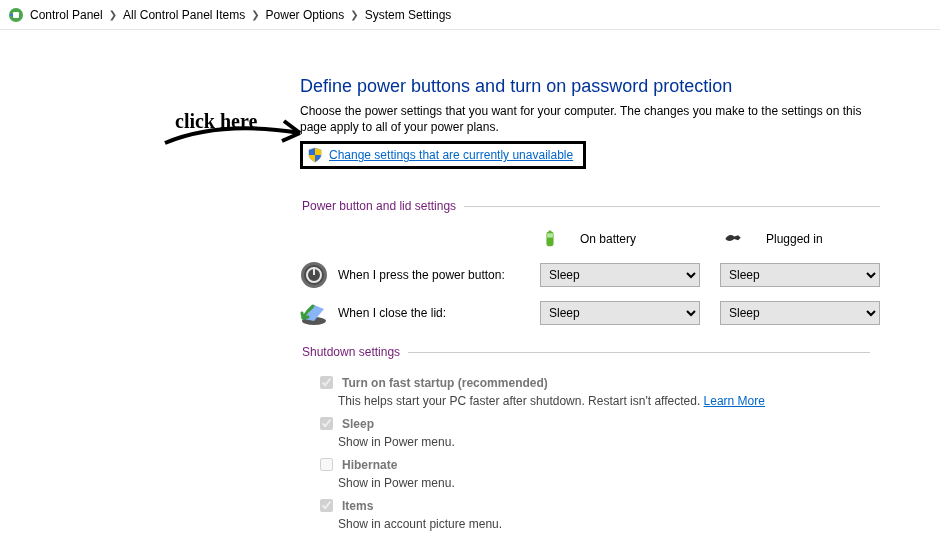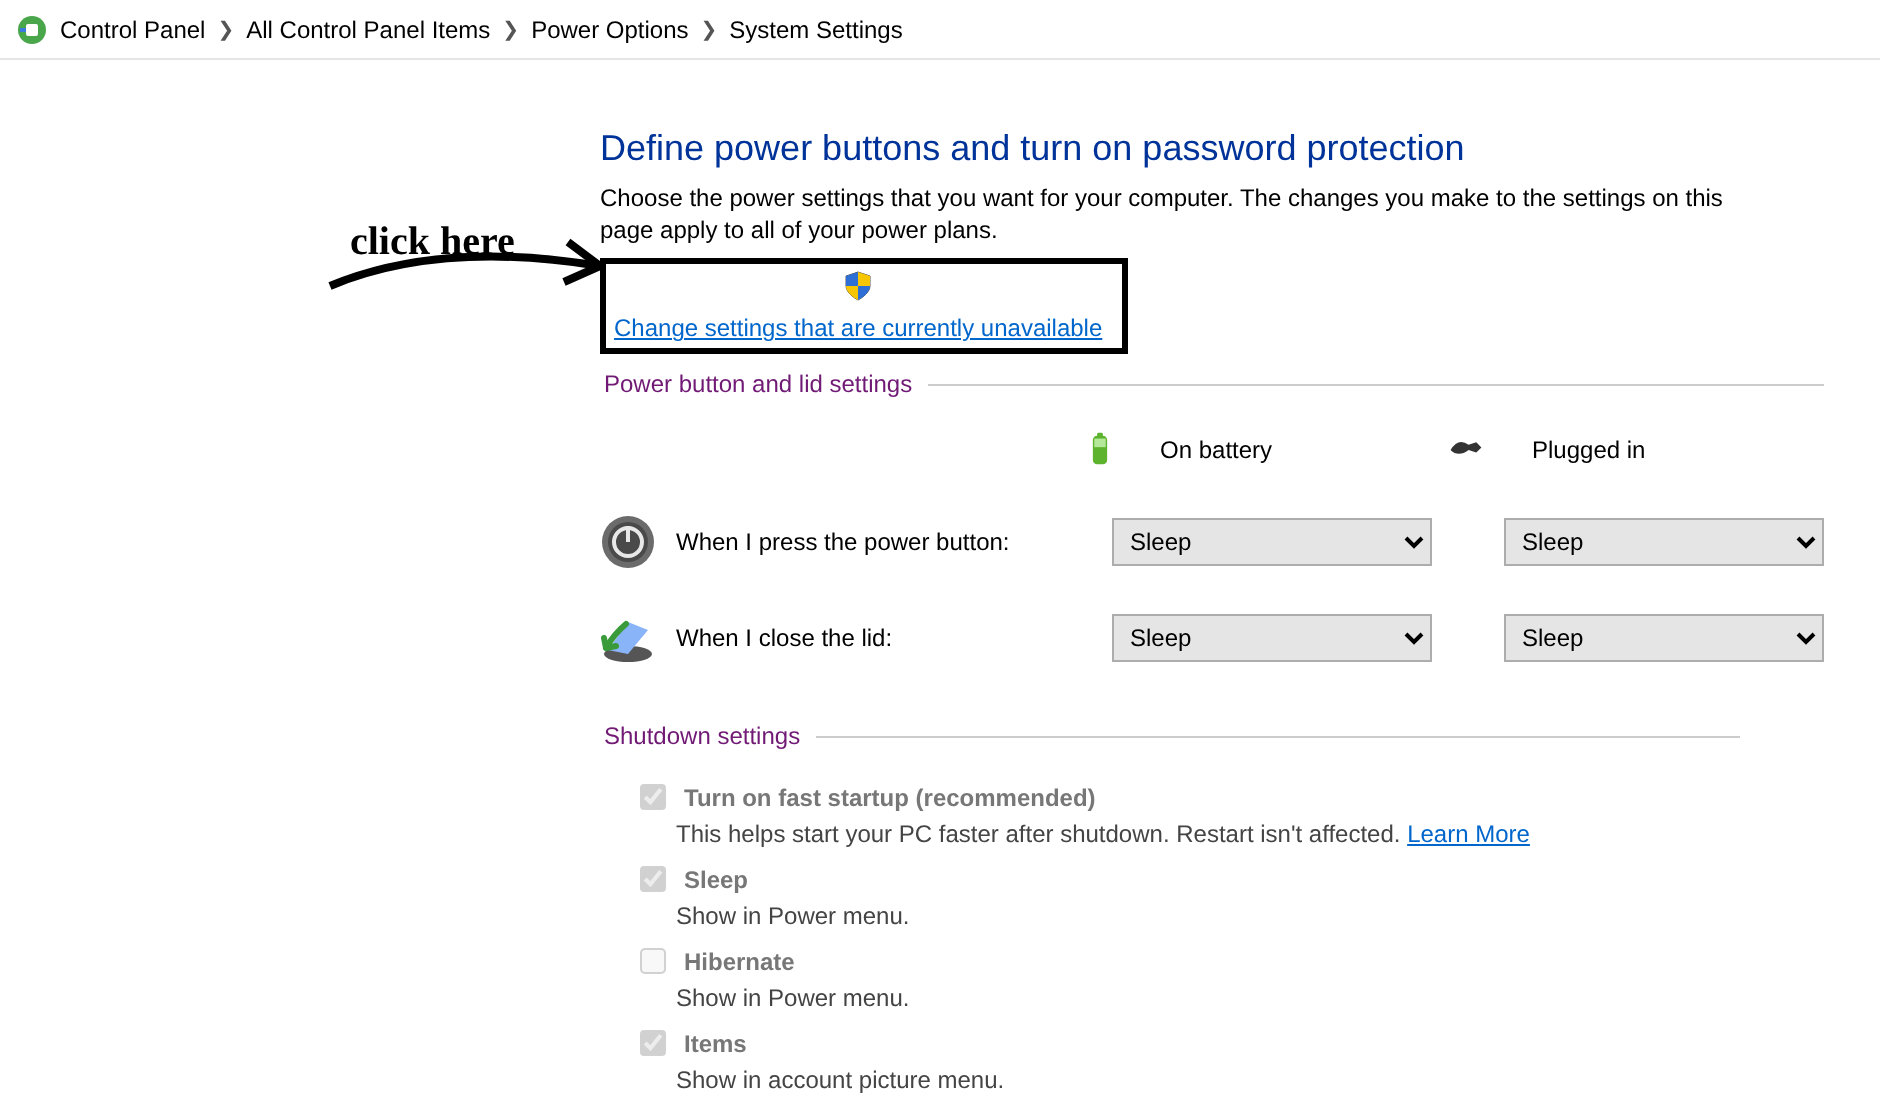--- a/index.html
+++ b/index.html
@@ -39,35 +39,34 @@
   .content {
     position: absolute;
     left: 300px;
     top: 60px;
     width: 570px;
   }
   h1.title {
     color: #003399;
     font-weight: 400;
     font-size: 18px;
-    margin: 4px 0 6px 0;
+    margin: 16px 0 6px 0;
   }
   p.desc {
     margin: 0 0 6px 0;
     font-size: 12px;
     line-height: 1.35;
   }
   .change-link-box {
     border: 3px solid #000;
     display: inline-flex;
     align-items: center;
     gap: 6px;
     padding: 3px 10px 3px 4px;
-    margin-bottom: 0;
-    flex-direction: column;
+    margin-bottom: 22px;
   }
   .shield {
     width: 16px; height: 16px;
   }
   a.link {
     color: #0066cc;
     text-decoration: underline;
     cursor: pointer;
   }
   fieldset.section {
@@ -90,23 +89,23 @@
   }
   .col-label {
     display: flex;
     align-items: center;
     gap: 20px;
     justify-content: flex-start;
   }
   .row {
     display: grid;
     grid-template-columns: 220px 160px 160px;
-    gap: 36px;
-    align-items: center;
-    margin: 20px 0;
+    gap: 20px;
+    align-items: center;
+    margin: 10px 0;
   }
   .row-label {
     display: flex;
     align-items: center;
     gap: 10px;
   }
   .round-icon {
     width: 28px; height: 28px;
   }
   select.combo {

